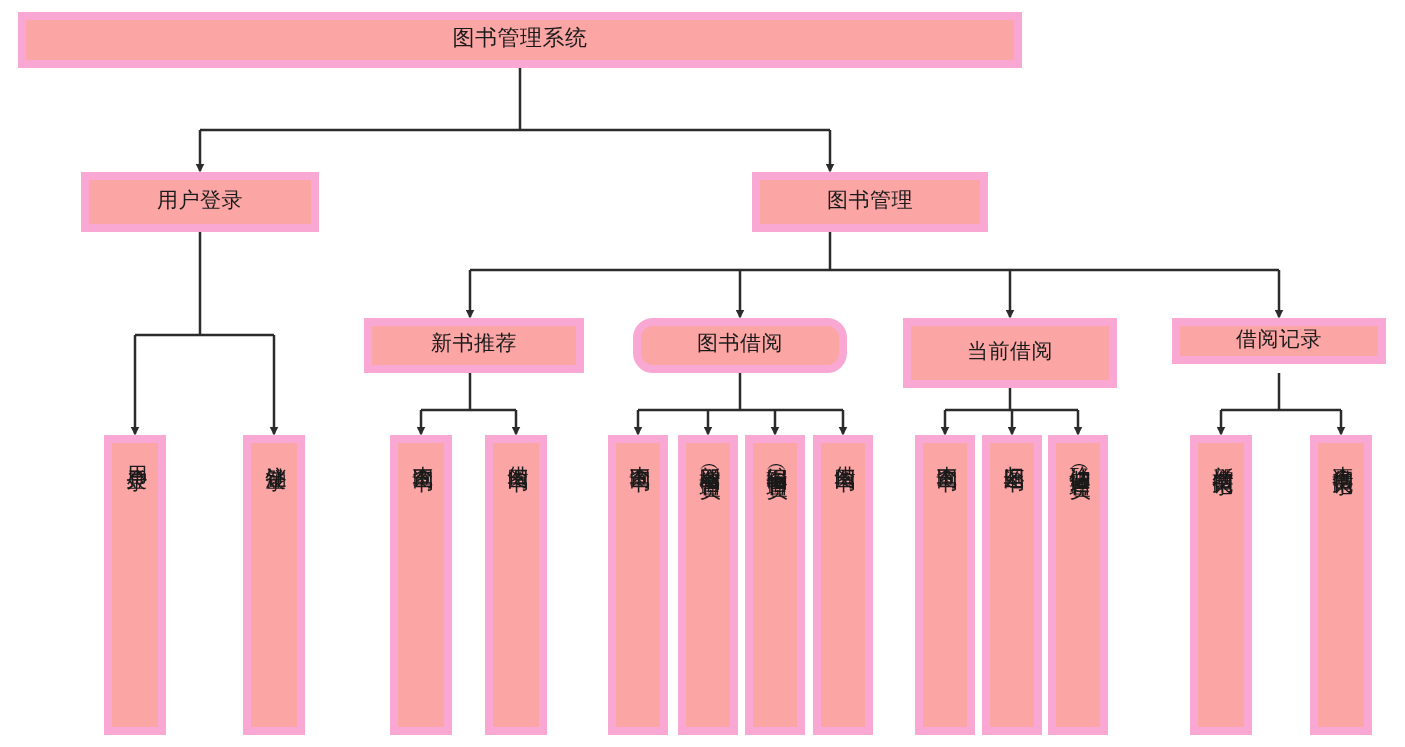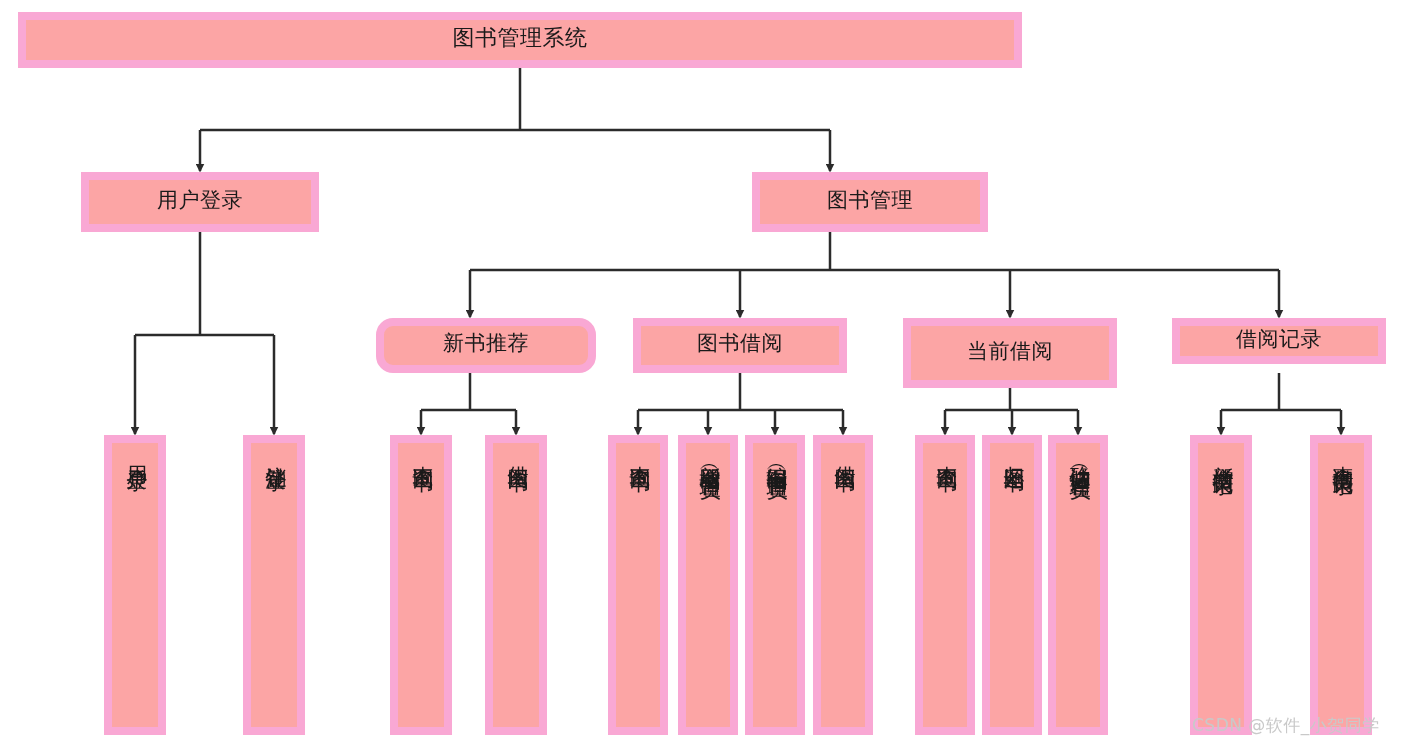--- a/index.html
+++ b/index.html
@@ -117,24 +117,24 @@
   <div id="node-layer">
       <div class="node horizontal root" style="left: 18px; top: 12px; width: 1004px; height: 56px;">
         <span class="node-label">图书管理系统</span>
       </div>
       <div class="node horizontal" style="left: 81px; top: 172px; width: 238px; height: 60px;">
         <span class="node-label">用户登录</span>
       </div>
       <div class="node horizontal" style="left: 752px; top: 172px; width: 236px; height: 60px;">
         <span class="node-label">图书管理</span>
       </div>
-      <div class="node horizontal" style="left: 376px; top: 318px; width: 220px; height: 55px; border-radius: 17px;">
+      <div class="node horizontal" style="left: 364px; top: 318px; width: 220px; height: 55px;">
         <span class="node-label">新书推荐</span>
       </div>
-      <div class="node horizontal" style="left: 633px; top: 318px; width: 214px; height: 55px;">
+      <div class="node horizontal" style="left: 633px; top: 318px; width: 214px; height: 55px; border-radius: 20px;">
         <span class="node-label">图书借阅</span>
       </div>
       <div class="node horizontal" style="left: 903px; top: 318px; width: 214px; height: 70px;">
         <span class="node-label">当前借阅</span>
       </div>
       <div class="node horizontal" style="left: 1172px; top: 318px; width: 214px; height: 46px;">
         <span class="node-label">借阅记录</span>
       </div>
       <div class="node vertical" style="left: 104px; top: 435px; width: 62px; height: 300px;">
         <span class="node-label">用户登录</span>
@@ -170,14 +170,13 @@
         <span class="node-label">确认归还（管理员）</span>
       </div>
       <div class="node vertical" style="left: 1190px; top: 435px; width: 62px; height: 300px;">
         <span class="node-label">新增借阅记录</span>
       </div>
       <div class="node vertical" style="left: 1310px; top: 435px; width: 62px; height: 300px;">
         <span class="node-label">查询借阅记录</span>
       </div>
     </div>
 
-  <div class="watermark" style="left: 1192px; top: 714px; color: rgb(201, 201, 201);">CSDN @软件_小贺同学</div>
 </div>
 
 </body></html>

